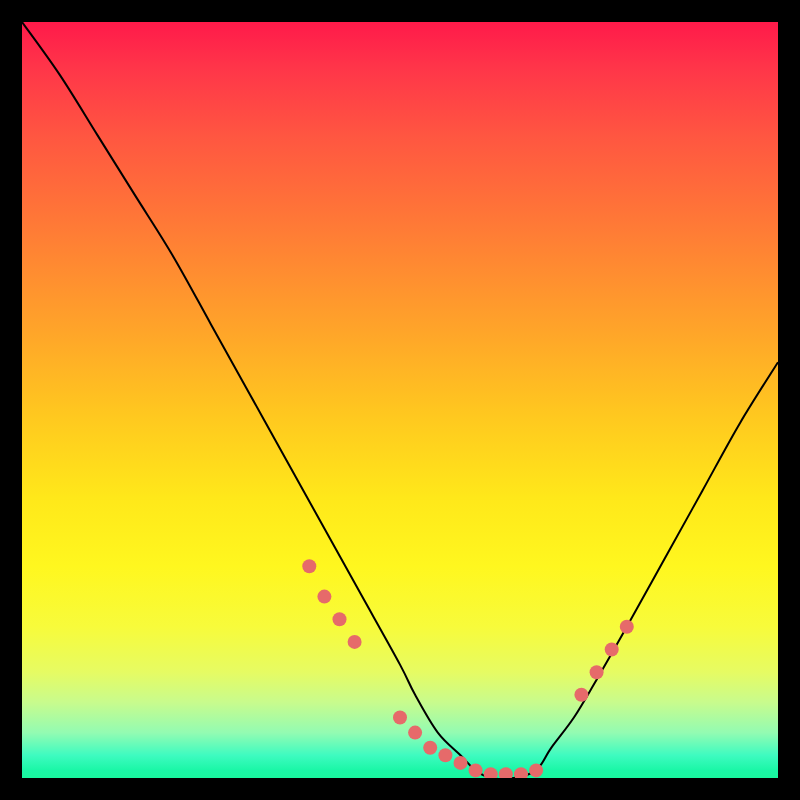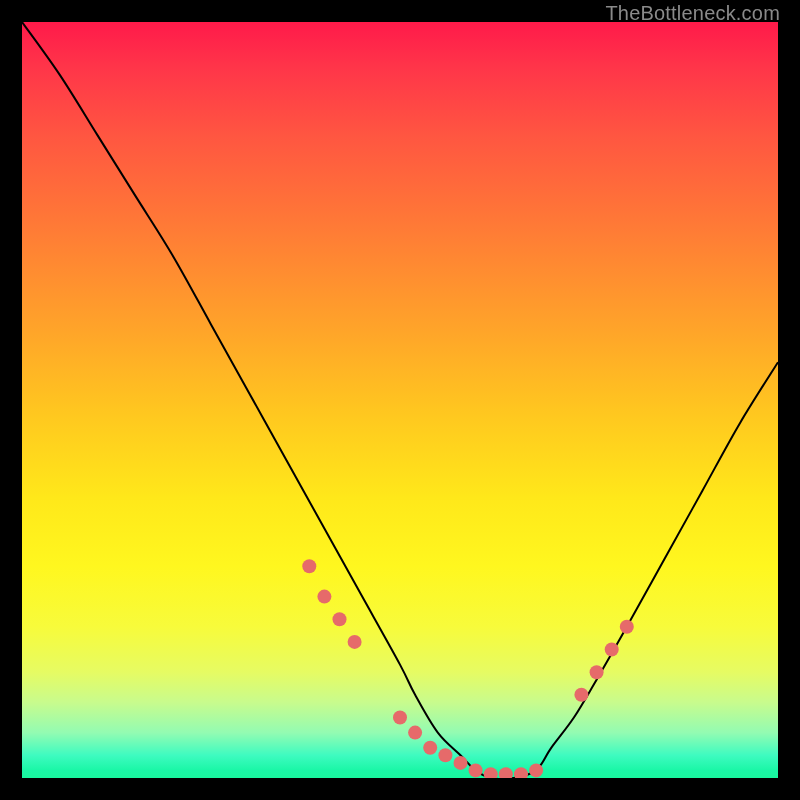--- a/index.html
+++ b/index.html
@@ -98,14 +98,13 @@
           <circle cx="499.0" cy="752.2" r="7" class="dot"></circle>
           <circle cx="514.1" cy="748.4" r="7" class="dot"></circle>
           <circle cx="559.4" cy="672.8" r="7" class="dot"></circle>
           <circle cx="574.6" cy="650.2" r="7" class="dot"></circle>
           <circle cx="589.7" cy="627.5" r="7" class="dot"></circle>
           <circle cx="604.8" cy="604.8" r="7" class="dot"></circle>
         </g>
     </svg>
   </div>
 
-  <div class="watermark">TheBottleneck.com</div>
 </div>
 
 </body></html>

